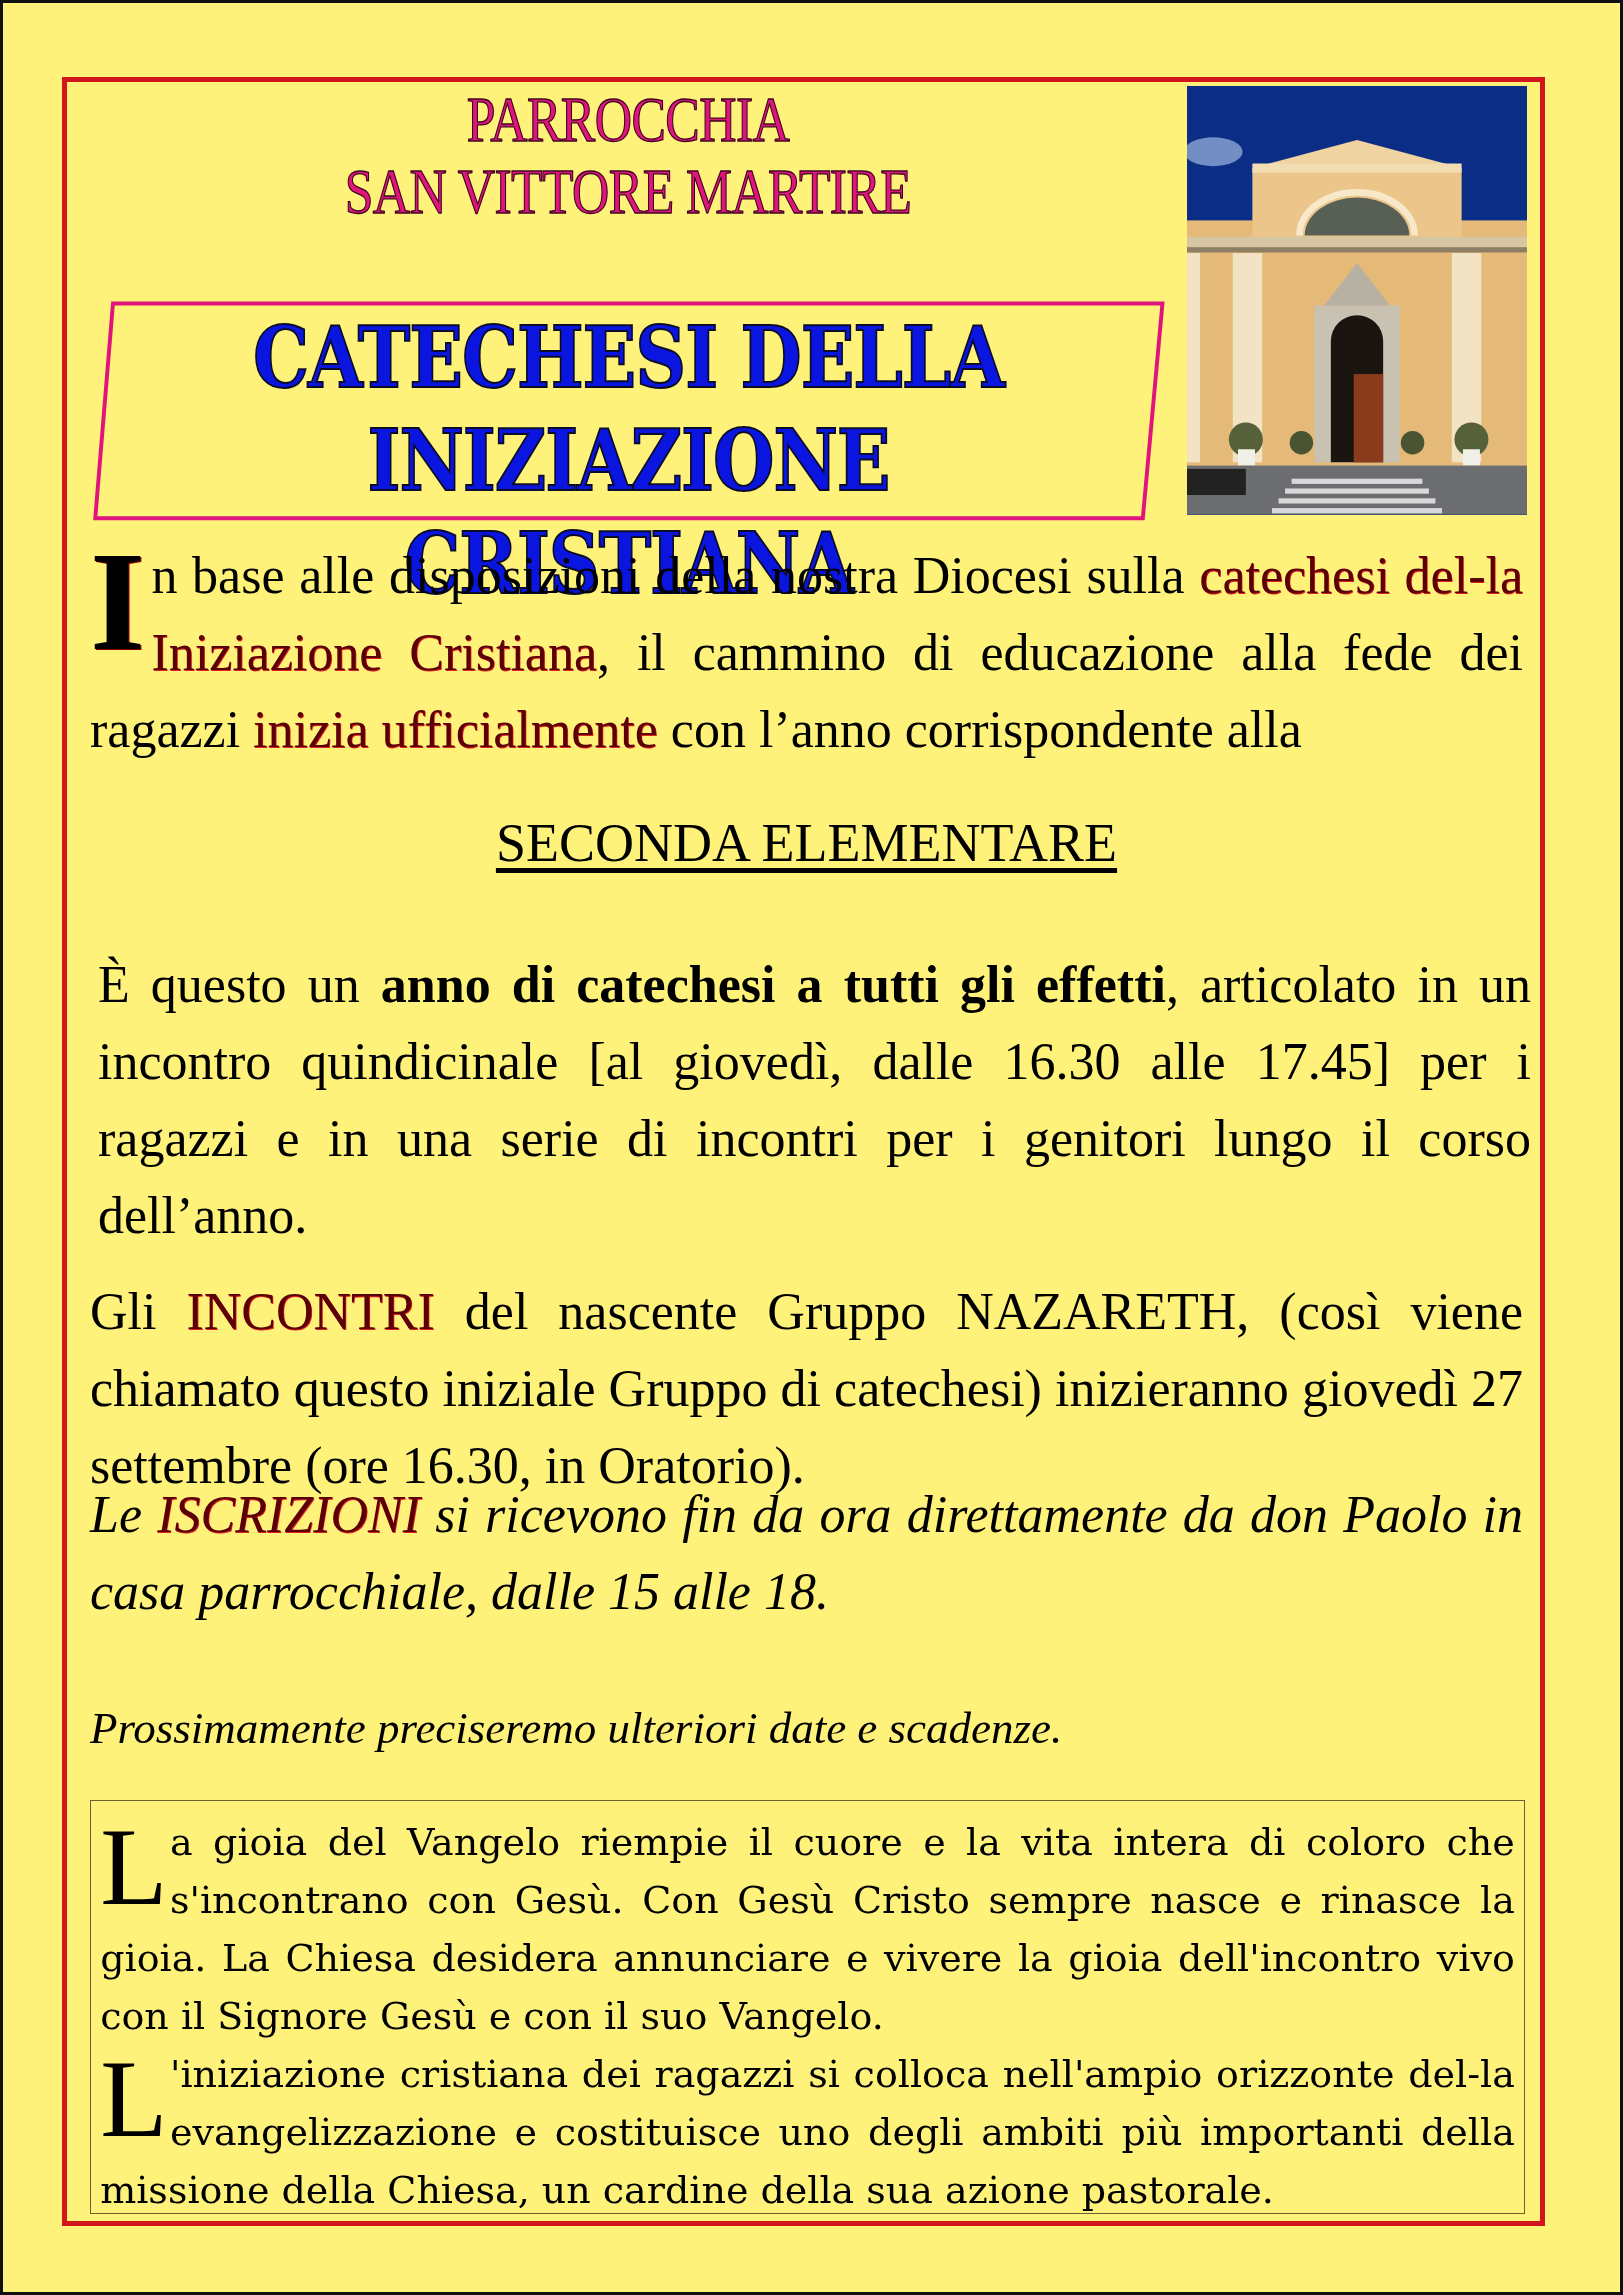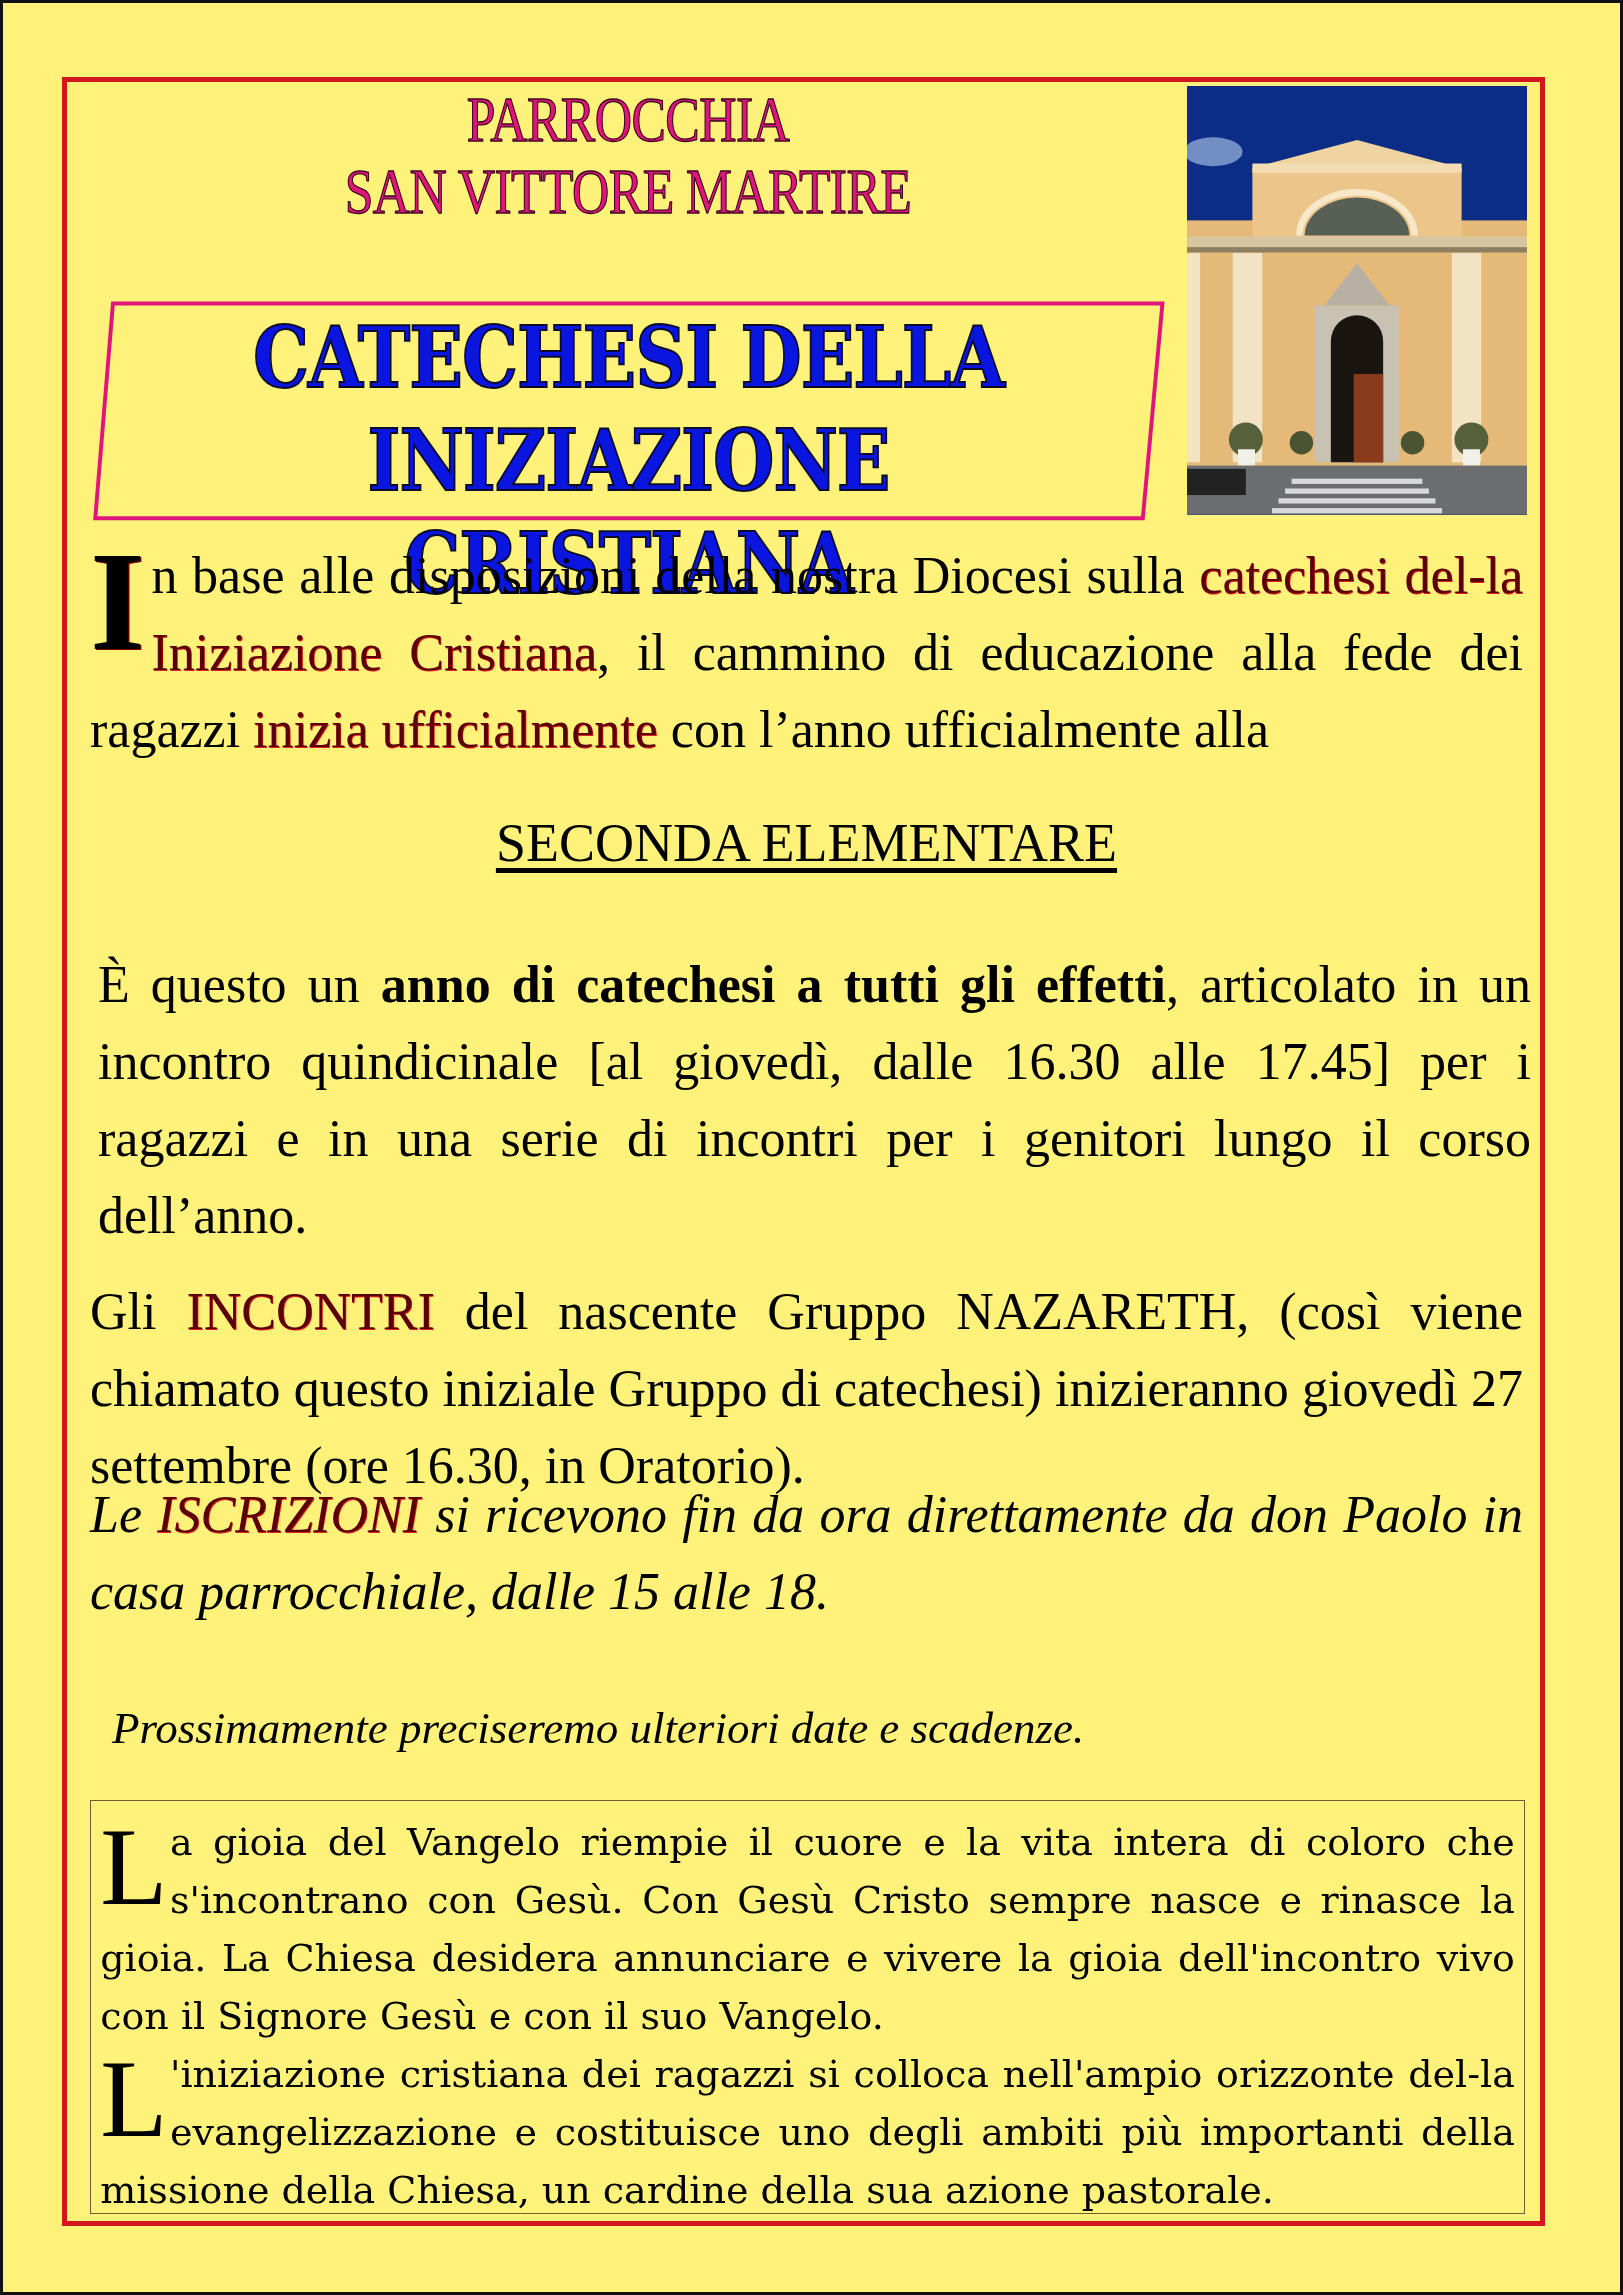--- a/index.html
+++ b/index.html
@@ -68,21 +68,21 @@
   .seconda {
     position: absolute; left: 90px; top: 804px; width: 1433px;
     text-align: center;
     font-family: "Liberation Serif", serif;
     font-size: 54px; line-height: 79px;
     text-decoration: underline; text-decoration-thickness: 4.6px; text-underline-offset: 6.5px;
   }
   .p2 { top: 946px; line-height: 77px; text-align: justify; margin-left: 8px; }
   .p3 { top: 1273px; line-height: 77px; text-align: justify; }
   .p4 { top: 1476px; line-height: 77px; text-align: justify; font-style: italic; }
-  .p5 { top: 1699px; font-style: italic; font-size: 45px; line-height: 59px; margin-left: 22px; }
+  .p5 { top: 1699px; font-style: italic; font-size: 45px; line-height: 59px; }
   .quote-box {
     position: absolute; left: 90px; top: 1800px; width: 1435px; height: 414px;
     box-sizing: border-box;
     border: 1.3px solid #6a6030;
     padding: 11.8px 9.2px 0 9.2px;
     font-family: "DejaVu Serif", serif;
     font-size: 38px; line-height: 58px;
     text-align: justify;
   }
   .quote-box p { margin: 0; }
@@ -149,21 +149,21 @@
   <svg width="1077" height="223" viewBox="0 0 1645 340">
     <polygon points="32,5 1635,5 1605,333 5,333" fill="none" stroke="#e0157c" stroke-width="6"></polygon>
   </svg>
 </div>
 <div class="catechesi-title">
   <div>CATECHESI DELLA</div>
   <div>INIZIAZIONE CRISTIANA</div>
 </div>
 
 <div class="body p1">
-  <span class="dropcap-i">I</span><span>n base alle disposizioni della nostra Diocesi sulla </span><span class="hl">catechesi del-la Iniziazione Cristiana</span><span>, il cammino di educazione alla fede dei ragazzi </span><span class="hl">inizia ufficialmente</span><span> con l’anno ufficialmente alla</span>
+  <span class="dropcap-i">I</span><span>n base alle disposizioni della nostra Diocesi sulla </span><span class="hl">catechesi del-la Iniziazione Cristiana</span><span>, il cammino di educazione alla fede dei ragazzi </span><span class="hl">inizia ufficialmente</span><span> con l’anno corrispondente alla</span>
 </div>
 
 <div class="seconda">SECONDA ELEMENTARE</div>
 
 <div class="body p2">
   <span>È questo un </span><b>anno di catechesi a tutti gli effetti</b><span>, articolato in un incontro quindicinale [al giovedì, dalle 16.30 alle 17.45] per i ragazzi e in una serie di incontri per i genitori lungo il corso dell’anno.</span>
 </div>
 
 <div class="body p3">
   <span>Gli </span><span class="hl">INCONTRI</span><span> del nascente Gruppo NAZARETH, (così viene chiamato questo iniziale Gruppo di catechesi) inizieranno giovedì 27 settembre (ore 16.30, in Oratorio).</span>

